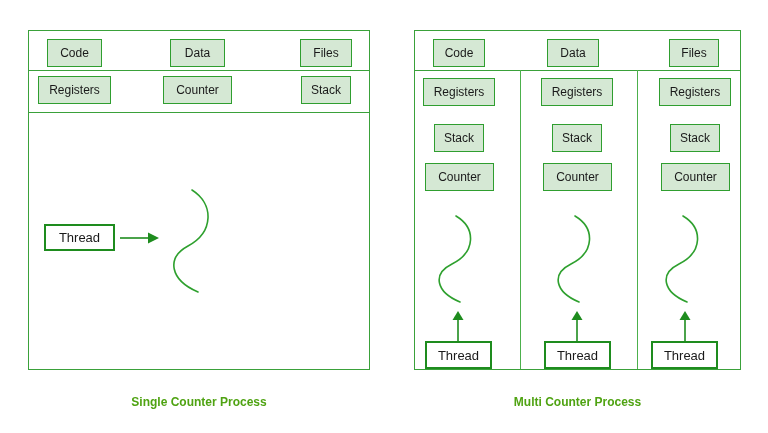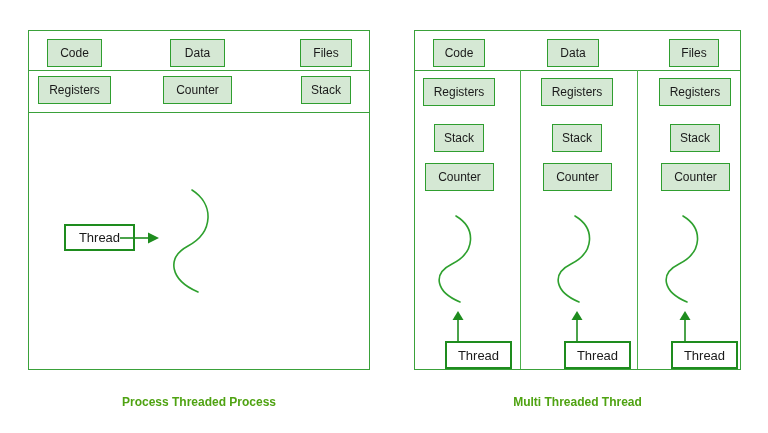--- a/index.html
+++ b/index.html
@@ -56,21 +56,20 @@
     box-sizing: border-box;
     background: #ffffff;
     border: 2px solid #1e8c1e;
     color: #1a1a1a;
     font-size: 13px;
     line-height: 1;
     display: flex;
     align-items: center;
     justify-content: center;
     white-space: nowrap;
-    margin-left: 20px;
   }
   .squiggle, .arrow {
     position: absolute;
     pointer-events: none;
   }
   .caption {
     position: absolute;
     font-size: 12px;
     font-weight: bold;
     color: #4fa312;
@@ -98,21 +97,21 @@
 
 <svg class="arrow" style="left:118px; top:226px;" width="44" height="24" viewBox="0 0 44 24">
   <line x1="2" y1="12" x2="30" y2="12" stroke="#1e8c1e" stroke-width="1.6"></line>
   <polygon points="30,6.5 41,12 30,17.5" fill="#1e8c1e"></polygon>
 </svg>
 
 <svg class="squiggle" style="left:162px; top:188px;" width="80" height="110" viewBox="0 0 80 110">
   <path d="M 30 2 C 52 16, 52 44, 26 58 C 4 70, 8 92, 36 104" fill="none" stroke="#2ea02e" stroke-width="1.6" stroke-linecap="round"></path>
 </svg>
 
-<div class="caption" style="left:28px; top:395px; width:342px;">Process Threaded Process</div>
+<div class="caption" style="left:28px; top:395px; width:342px;">Single Counter Process</div>
 
 <div class="panel" id="right-panel">
   <div class="band-divider" style="top:39px;"></div>
   <div class="col-divider" style="left:105px; top:39px;"></div>
   <div class="col-divider" style="left:222px; top:39px;"></div>
 </div>
 
 <div class="chip" style="left:433px; top:39px; width:52px; height:28px;">Code</div>
 <div class="chip" style="left:547px; top:39px; width:52px; height:28px;">Data</div>
 <div class="chip" style="left:669px; top:39px; width:50px; height:28px;">Files</div>
@@ -146,13 +145,13 @@
 <div class="chip" style="left:661px; top:163px; width:69px; height:28px;">Counter</div>
 <svg class="squiggle" style="left:655px; top:214px;" width="64" height="92" viewBox="0 0 64 92">
   <path d="M 28 2 C 48 14, 48 38, 24 50 C 4 60, 8 78, 32 88" fill="none" stroke="#2ea02e" stroke-width="1.6" stroke-linecap="round"></path>
 </svg>
 <svg class="arrow" style="left:675px; top:310px;" width="20" height="34" viewBox="0 0 20 34">
   <line x1="10" y1="32" x2="10" y2="9" stroke="#1e8c1e" stroke-width="1.6"></line>
   <polygon points="4.5,10 10,1 15.5,10" fill="#1e8c1e"></polygon>
 </svg>
 <div class="thread-box" style="left:651px; top:341px; width:67px; height:28px;">Thread</div>
 
-<div class="caption" style="left:414px; top:395px; width:327px;">Multi Threaded Thread</div>
+<div class="caption" style="left:414px; top:395px; width:327px;">Multi Counter Process</div>
 
 </body></html>

